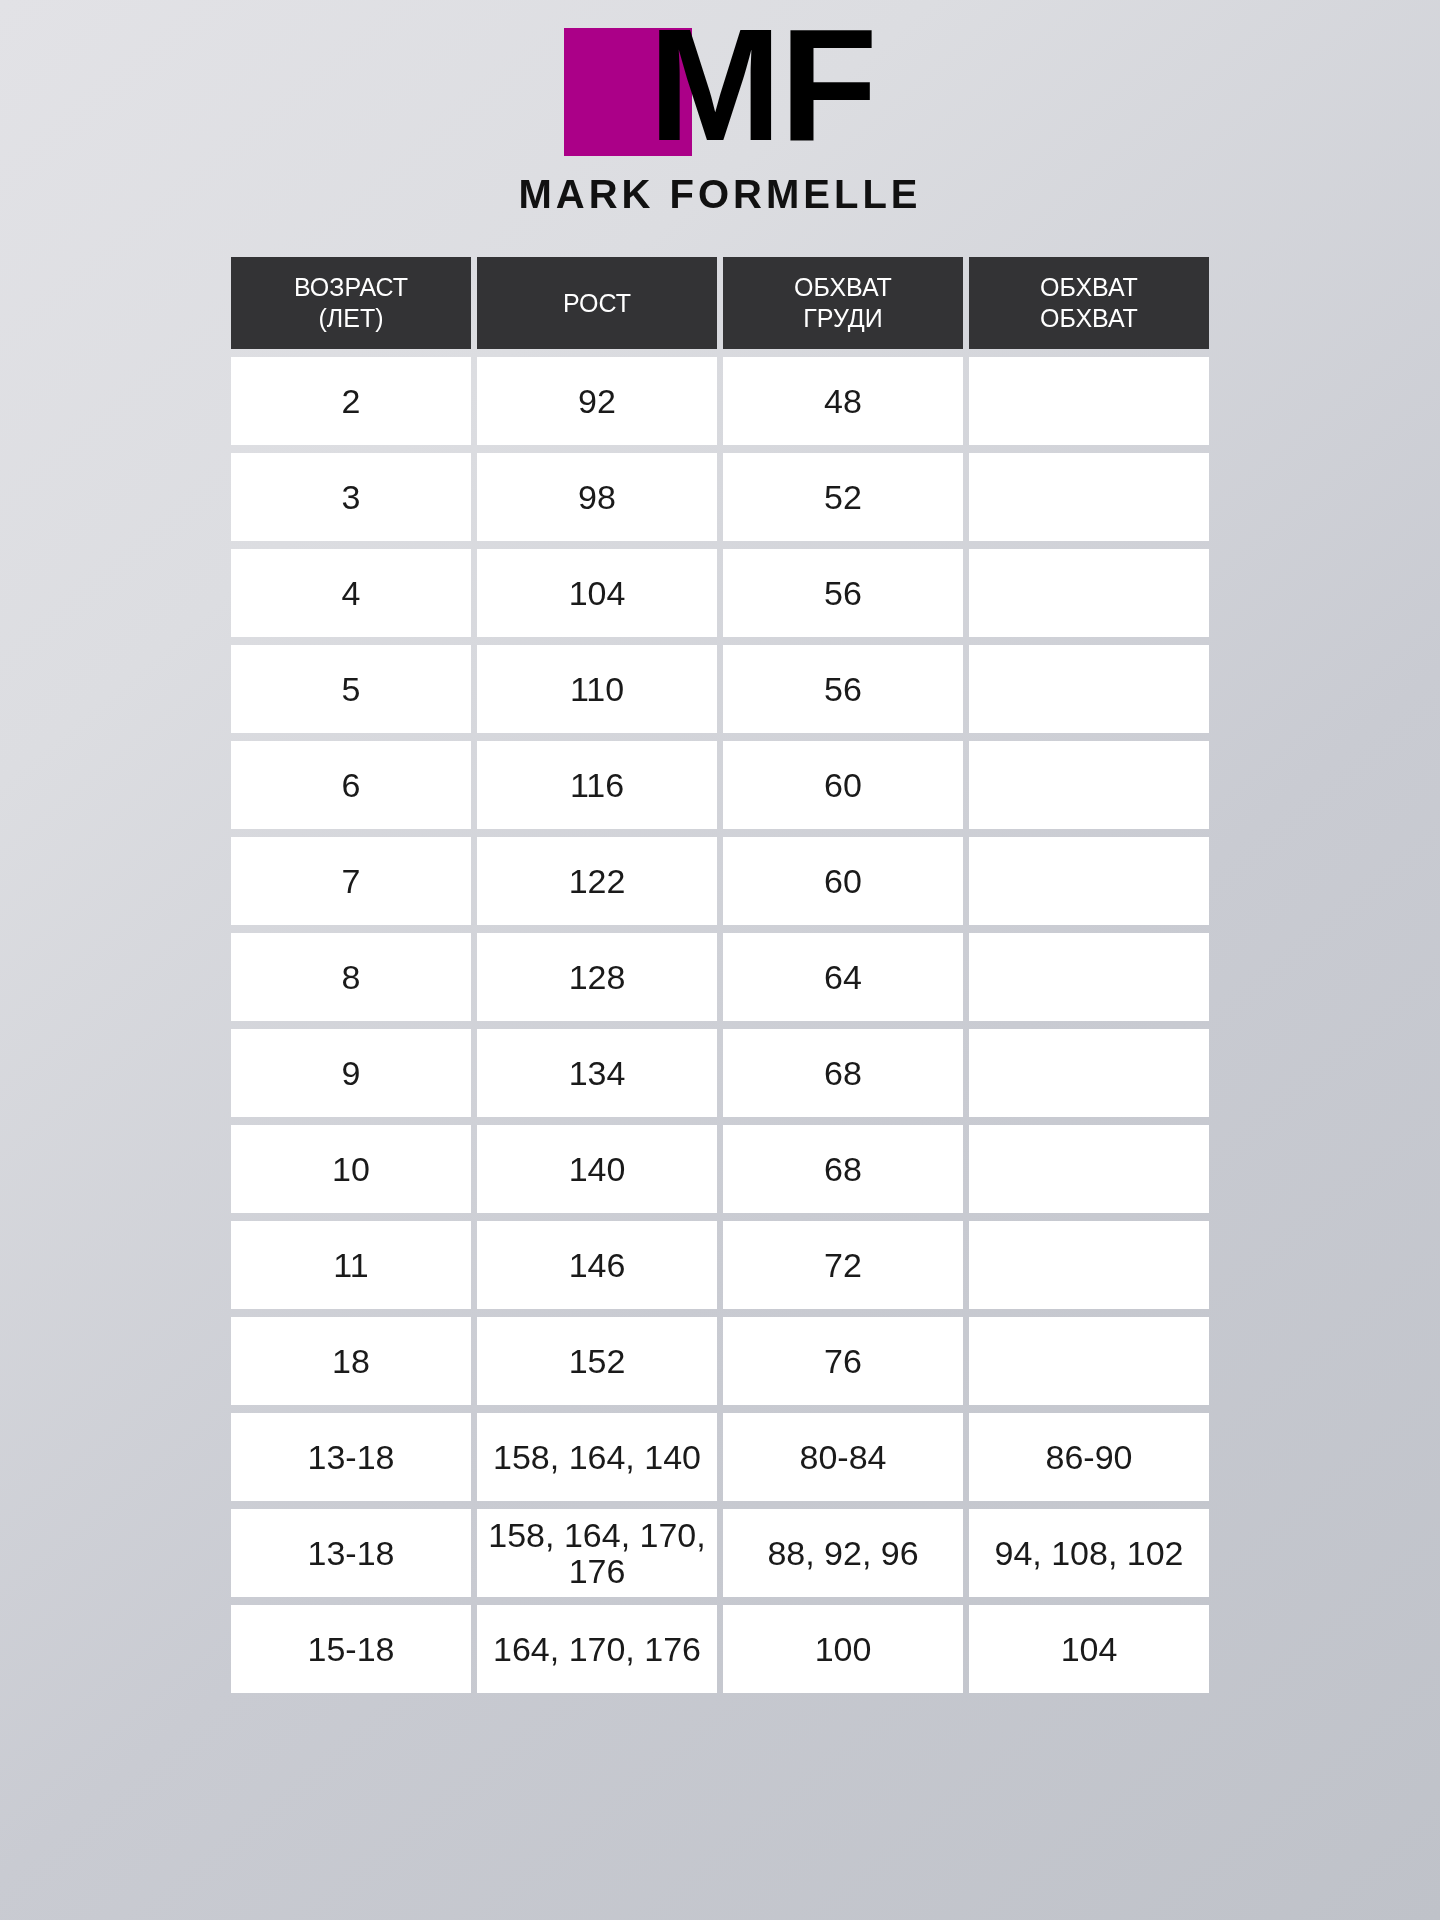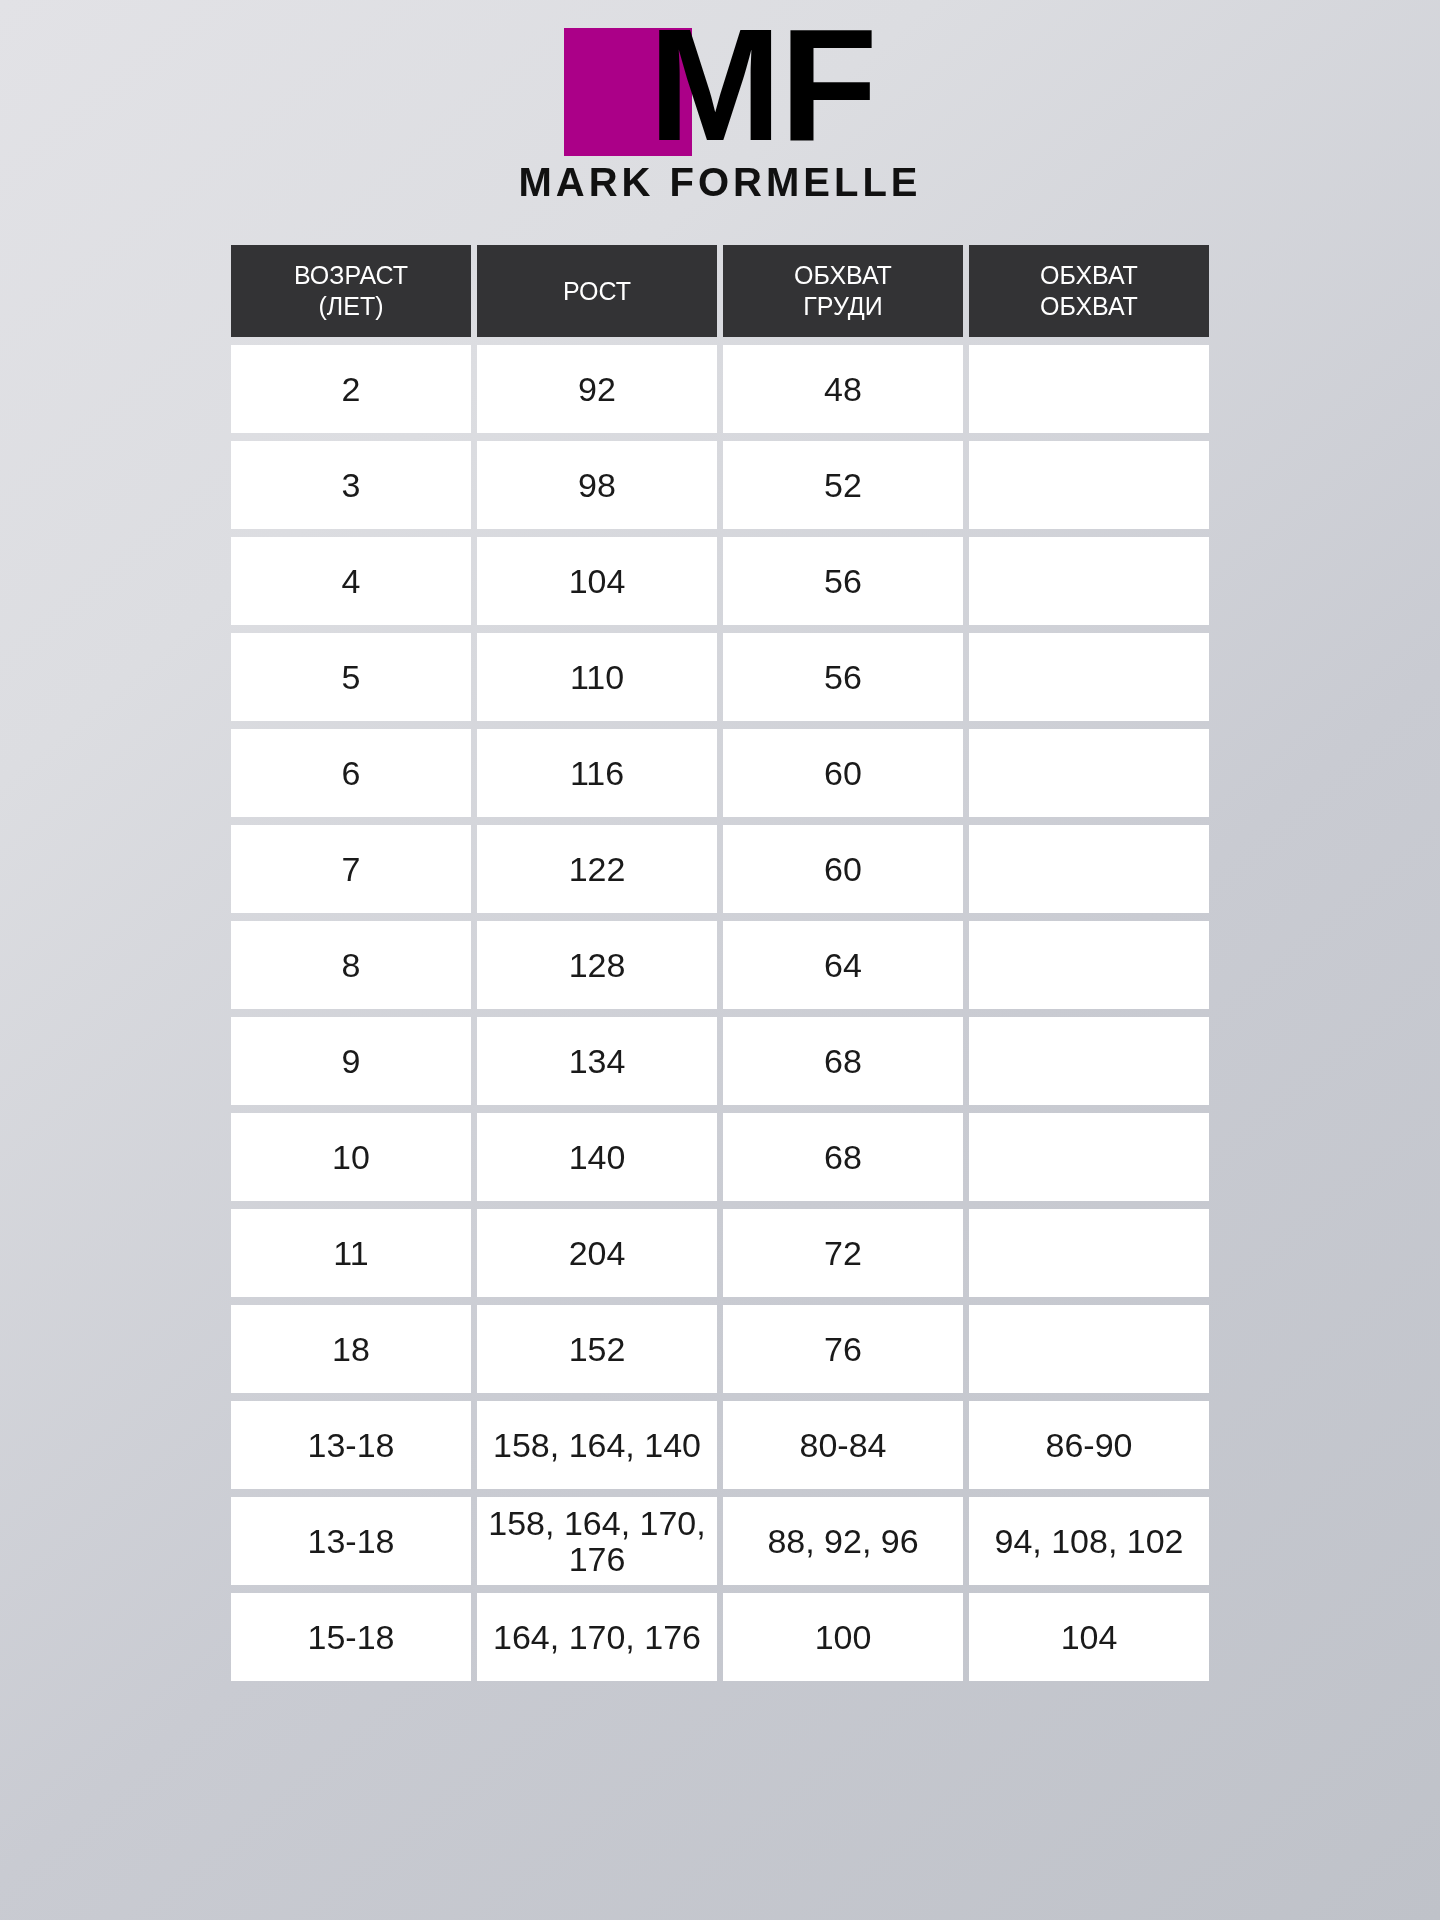--- a/index.html
+++ b/index.html
@@ -41,21 +41,21 @@
     font-family: "Liberation Sans", sans-serif;
     font-weight: bold;
     font-size: 160px;
     line-height: 126px;
     letter-spacing: -2px;
     color: #000;
     margin-left: -44px;
     margin-top: -6px;
   }
   .logo-wordmark {
-    margin-top: 4px;
+    margin-top: 16px;
     font-family: "Liberation Sans", sans-serif;
     font-weight: bold;
     font-size: 40px;
     letter-spacing: 4px;
     color: #111;
   }
 
   
   .table-wrap {
     margin: 32px auto 0 auto;
@@ -195,21 +195,21 @@
           <td class="empty"></td>
         </tr>
         <tr>
           <td>10</td>
           <td>140</td>
           <td>68</td>
           <td class="empty"></td>
         </tr>
         <tr>
           <td>11</td>
-          <td>204</td>
+          <td>146</td>
           <td>72</td>
           <td class="empty"></td>
         </tr>
         <tr>
           <td>18</td>
           <td>152</td>
           <td>76</td>
           <td class="empty"></td>
         </tr>
         <tr>

